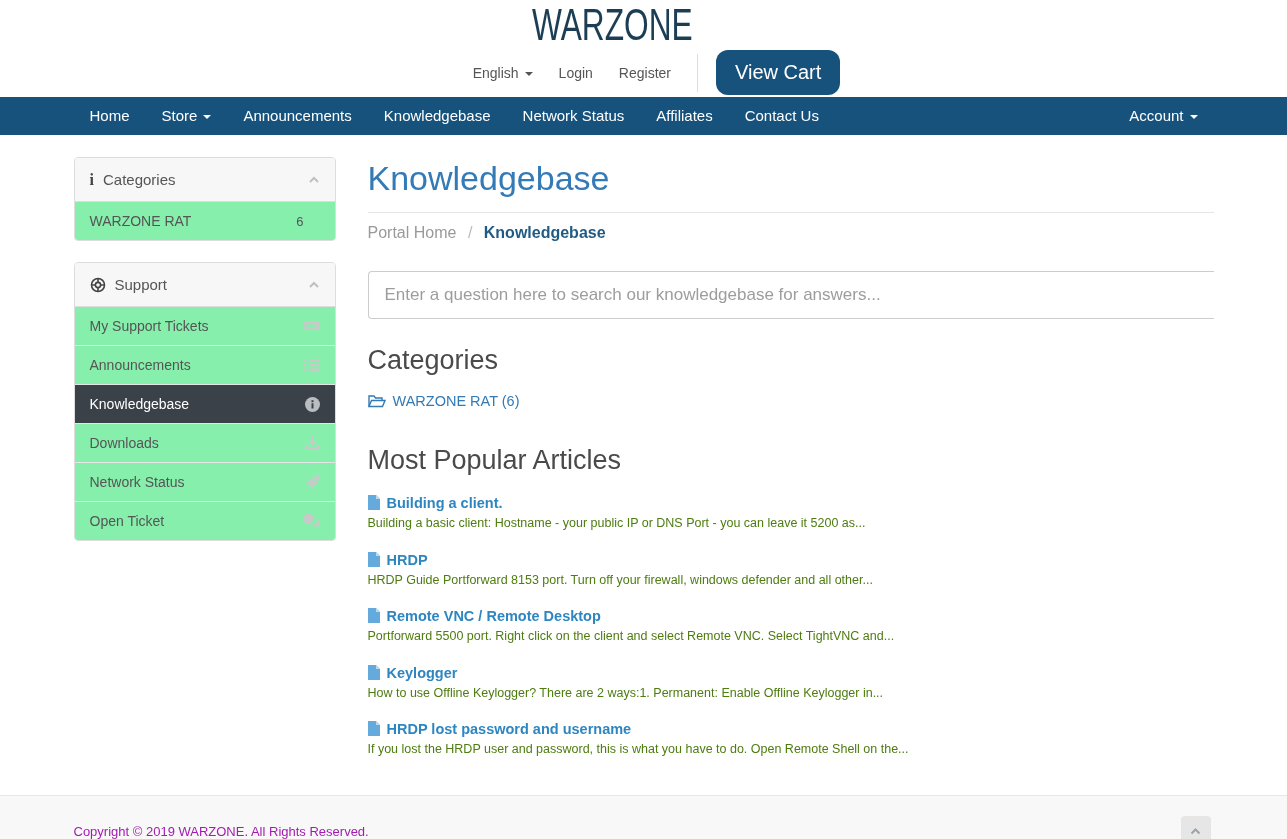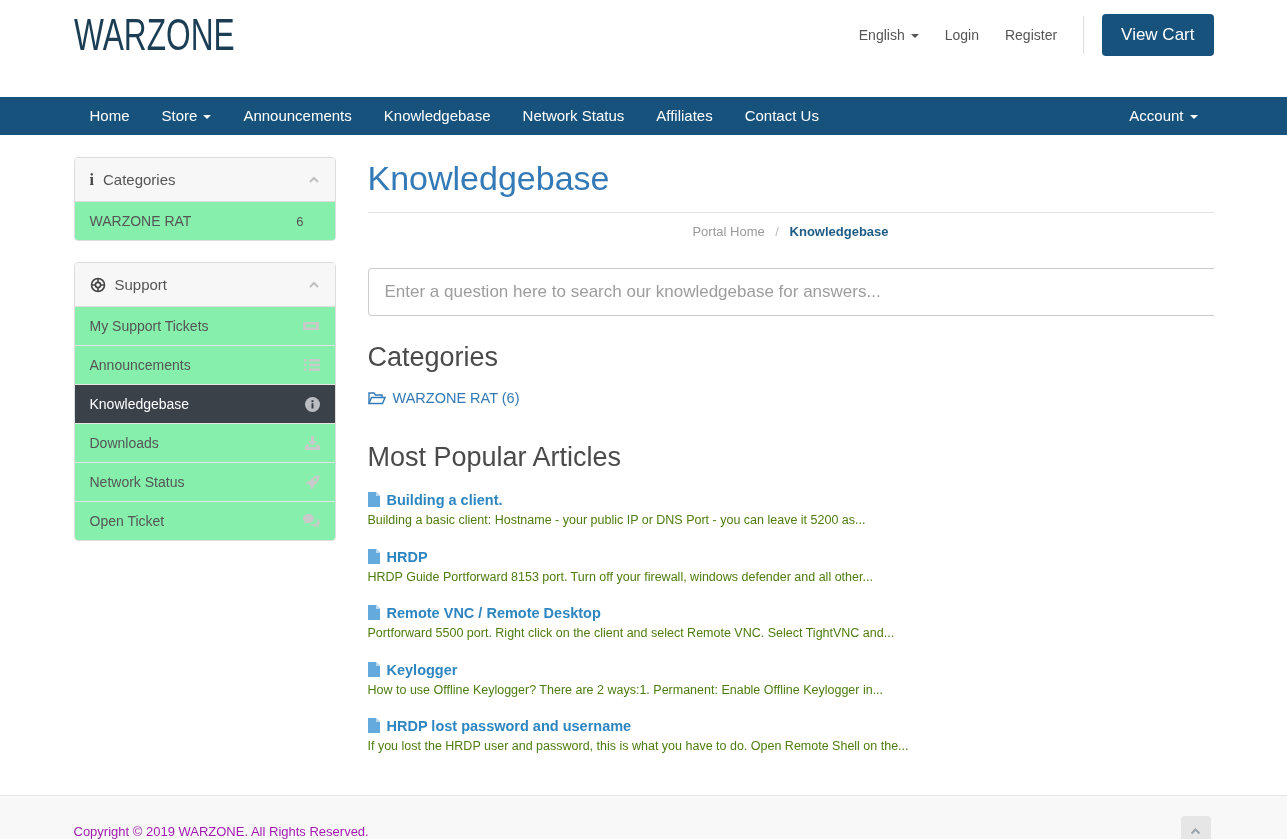--- a/index.html
+++ b/index.html
@@ -1,27 +1,27 @@
 <!DOCTYPE html>
 <html><head>
 <meta charset="utf-8">
 <style>
   * { margin:0; padding:0; box-sizing:border-box; }
   html,body { width:1287px; background:#fff; font-family:"Liberation Sans","DejaVu Sans",sans-serif; color:#555; }
   .container { width:1140px; margin:0 auto; }
 
   
   .top-header { height:70px; background:#fff; }
-  .top-header .container { height:100%; display:flex; align-items:center; justify-content:space-between; }
+  .top-header .container { height:100%; display:flex; align-items:center; justify-content:space-between;flex-direction:column; }
   .logo { font-size:44px; font-weight:500; color:#1c3e55; letter-spacing:0px; transform:scaleX(.72); transform-origin:left center; white-space:nowrap; }
   .header-right { display:flex; align-items:center; font-size:14px; color:#555; }
   .header-link { margin-left:26px; cursor:pointer; }
   .caret { display:inline-block; width:0; height:0; border-left:4px solid transparent; border-right:4px solid transparent; border-top:4px solid currentColor; margin-left:6px; vertical-align:middle; }
   .header-divider { width:1px; height:38px; background:#ddd; margin:0 18px 0 26px; }
-  .view-cart-btn { background:#17527c; color:#fff; border:none; border-radius:4px; padding:11px 19px; font-size:17px; font-family:inherit; cursor:pointer; }
+  .view-cart-btn { background:#17527c; color:#fff; border:none; border-radius:12px; padding:11px 19px; font-size:20px; font-family:inherit; cursor:pointer; }
 
   
   .navbar { background:#17527c; height:38px;margin-top:27px; }
   .navbar .container { height:100%; display:flex; align-items:stretch; justify-content:space-between; }
   .nav-list { display:flex; list-style:none; }
   .nav-item { color:#fff; font-size:15px; line-height:38px; padding:0 16px; cursor:pointer; white-space:nowrap; }
 
   
   .page { display:flex; margin-top:22px; min-height:638px; align-items:flex-start; }
   .sidebar { width:262px; flex:none; }
@@ -37,21 +37,21 @@
   .panel-list li + li { border-top:1px solid #e5e5e5; }
   .panel-list li .row-icon { margin-left:auto; display:inline-flex; color:#c9c9c9; }
   .panel-list li.active { background:#3a4149; color:#fff; }
   .panel-list li.active .row-icon { color:#b9bdc2; }
   .count { margin-left:auto; margin-right:16px; font-size:13px; color:#555; }
   .info-glyph { font-family:"Liberation Serif","DejaVu Serif",serif; font-weight:bold; font-size:16px; line-height:1; }
 
   
   .page-title { font-size:34px; font-weight:300; color:#337ab7; margin:2px 0 14px; }
   .title-hr { border:none; border-top:1px solid #e5e5e5; margin:0 0 11px; }
-  .breadcrumb { font-size:13px; color:#9a9a9a;text-align:center; }
+  .breadcrumb { font-size:16px; color:#9a9a9a; }
   .breadcrumb .bc-sep { margin:0 7px; color:#bbb; }
   .breadcrumb .bc-current { color:#1f5b85; font-weight:bold; cursor:pointer; }
   .breadcrumb .bc-home { cursor:pointer; }
 
   .search-row { display:flex; margin-top:29px; }
   .search-input { flex:1; height:48px; border:1px solid #ccc; border-right:none; border-radius:4px 0 0 4px; padding:0 16px; font-size:17px; font-weight:300; color:#555; font-family:inherit; outline:none; }
   .search-input::placeholder { color:#9d9d9d; }
   .search-btn { width:92px; height:48px; background:#337ab7; color:#fff; border:none; border-radius:0 4px 4px 0; font-size:16px; font-family:inherit; cursor:pointer; }
 
   .section-heading { font-size:27px; font-weight:300; color:#4a4a4a; margin-top:26px; }

